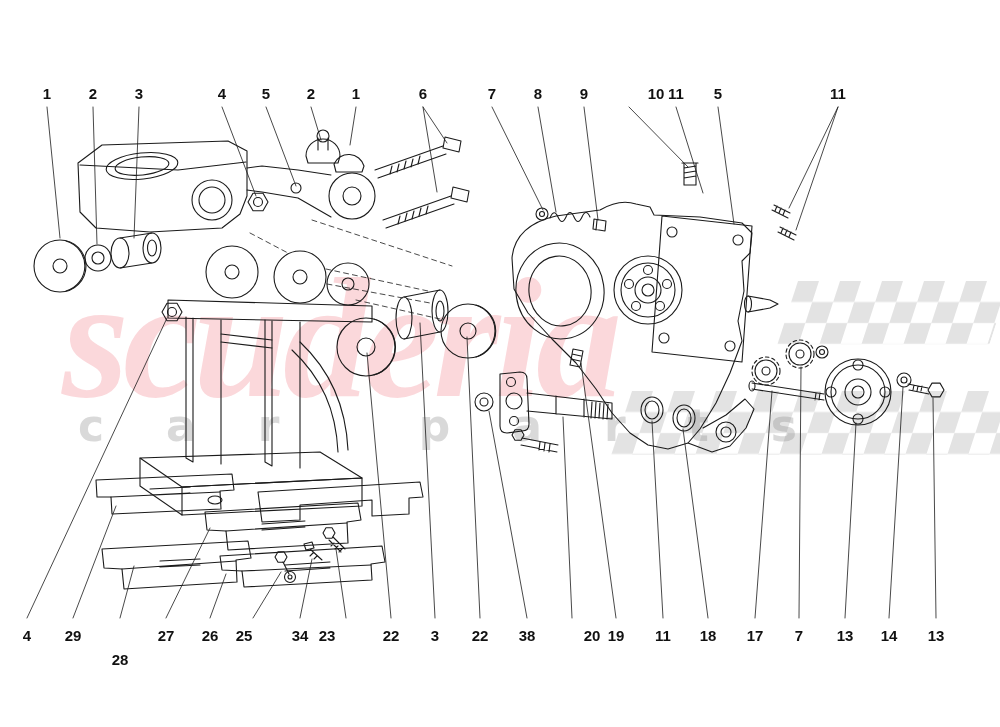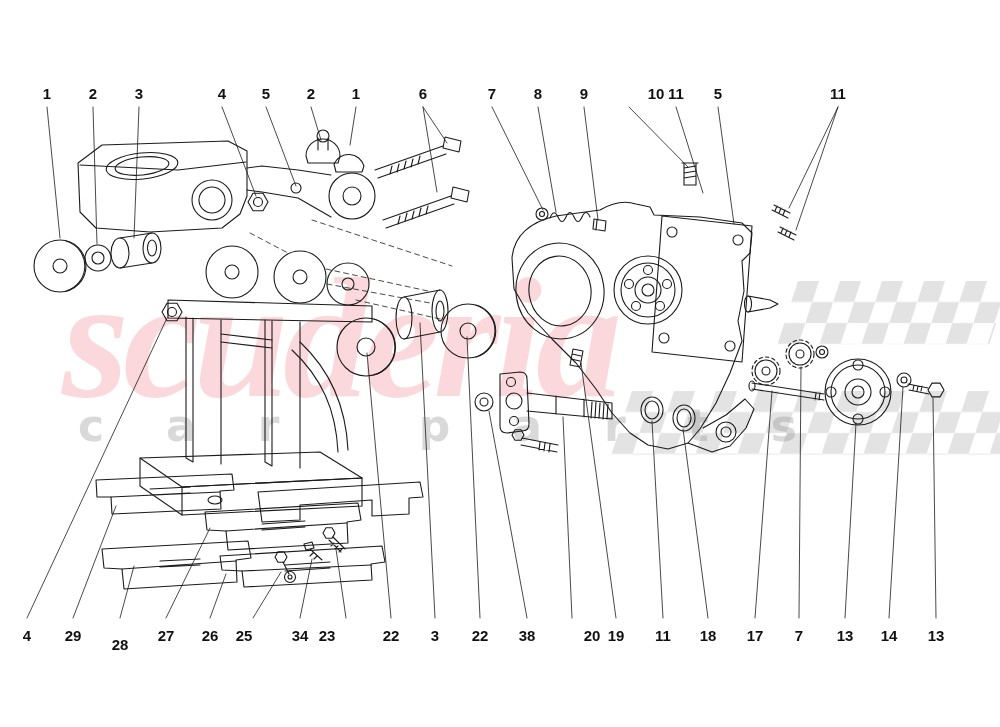--- a/index.html
+++ b/index.html
@@ -250,21 +250,21 @@
   <span class="pn" style="left:492px;top:86px">7</span>
   <span class="pn" style="left:538px;top:86px">8</span>
   <span class="pn" style="left:584px;top:86px">9</span>
   <span class="pn" style="left:656px;top:86px">10</span>
   <span class="pn" style="left:676px;top:86px">11</span>
   <span class="pn" style="left:718px;top:86px">5</span>
   <span class="pn" style="left:838px;top:86px">11</span>
 
   <span class="pn" style="left:27px;top:628px">4</span>
   <span class="pn" style="left:73px;top:628px">29</span>
-  <span class="pn" style="left:120px;top:637px">28</span>
+  <span class="pn" style="left:120px;top:652px">28</span>
   <span class="pn" style="left:166px;top:628px">27</span>
   <span class="pn" style="left:210px;top:628px">26</span>
   <span class="pn" style="left:244px;top:628px">25</span>
   <span class="pn" style="left:300px;top:628px">34</span>
   <span class="pn" style="left:327px;top:628px">23</span>
   <span class="pn" style="left:391px;top:628px">22</span>
   <span class="pn" style="left:435px;top:628px">3</span>
   <span class="pn" style="left:480px;top:628px">22</span>
   <span class="pn" style="left:527px;top:628px">38</span>
   <span class="pn" style="left:592px;top:628px">20</span>

